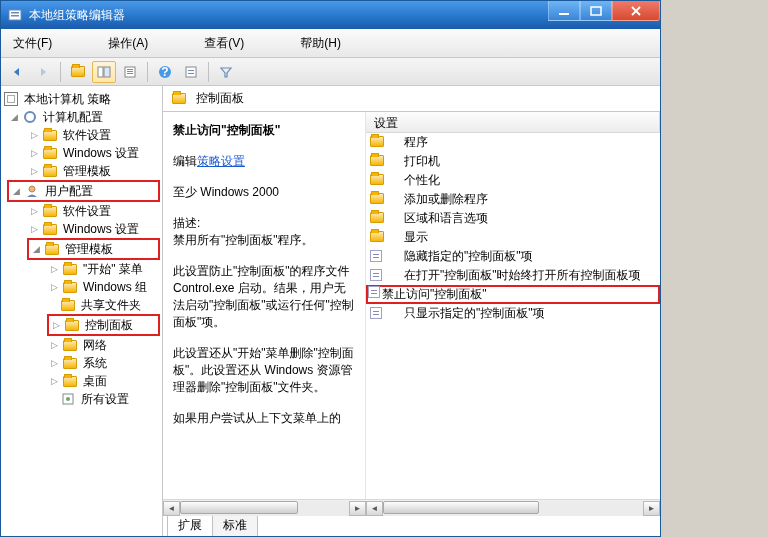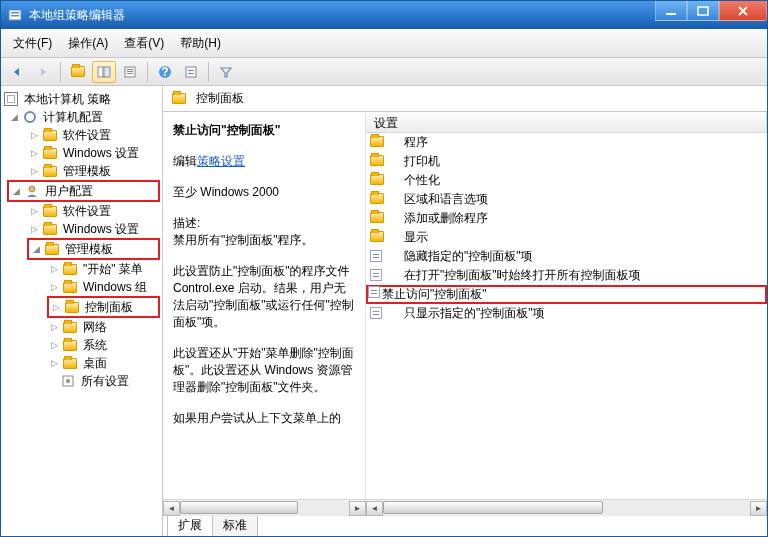--- a/index.html
+++ b/index.html
@@ -1,28 +1,28 @@
 <!DOCTYPE html>
 <html><head>
 <meta charset="utf-8">
 <style>
 * { box-sizing: border-box; margin: 0; padding: 0; font-family: "Microsoft YaHei", "Segoe UI", sans-serif; font-size: 12px; }
 body { background: #d4d0c8; width: 768px; height: 537px; overflow: hidden; }
 
-.window { width: 768px; height: 537px; border: 1px solid #1a5a9a; background: #eab308; display: flex; flex-direction: column; }
+.window { width: 661px; height: 537px; border: 1px solid #1a5a9a; background: #eab308; display: flex; flex-direction: column; }
 
 .titlebar { height: 28px; background: linear-gradient(to bottom, #4a98e8 0%, #2a7ad0 50%, #1a5aaa 100%); display: flex; align-items: center; padding: 0 0 0 6px; color: #fff; }
 .titlebar .icon { width: 16px; height: 16px; margin-right: 6px; display: inline-flex; }
 .titlebar .title { flex: 1; font-size: 12px; }
 .win-btns { display: flex; height: 100%; }
 .win-btn { width: 32px; height: 20px; margin-top: 0; display: flex; align-items: center; justify-content: center; border: 1px solid rgba(255,255,255,0.3); border-top: none; background: linear-gradient(to bottom,#6fb5f5,#3a85d8); color: #fff; }
 .win-btn.close { background: linear-gradient(to bottom,#f07a6a,#d84a30); width: 48px; border-top-right-radius: 0; border-bottom-right-radius: 3px; }
 .win-btn svg { width: 12px; height: 10px; }
 
-.menubar { height: 22px; background: linear-gradient(to bottom,#fbfbfb,#e8e8e8); border-bottom: 1px solid #c8c8c8; display: flex; align-items: center; padding: 14px 4px; }
+.menubar { height: 22px; background: linear-gradient(to bottom,#fbfbfb,#e8e8e8); border-bottom: 1px solid #c8c8c8; display: flex; align-items: center; padding: 14px 4px; gap: 40px; }
 .menubar .menu-item { padding: 2px 8px; cursor: default; }
 
 .toolbar { height: 28px; background: linear-gradient(to bottom,#f6f6f6,#e4e4e4); border-bottom: 1px solid #c8c8c8; display: flex; align-items: center; padding: 0 4px; gap: 2px; }
 .tool-btn { width: 24px; height: 22px; display: flex; align-items: center; justify-content: center; border: 1px solid transparent; border-radius: 2px; }
 .tool-btn.active { background: linear-gradient(to bottom,#fff4d8,#ffe7a8); border: 1px solid #e8b850; }
 .tool-sep { width: 1px; height: 20px; background: #c0c0c0; margin: 0 3px; }
 
 .body-area { flex: 1; display: flex; background: #fff; overflow: hidden; }
 
 .tree-pane { width: 162px; border-right: 1px solid #c8c8c8; overflow: auto; padding: 4px 2px; background: #fff; }
@@ -242,20 +242,26 @@
           </span>
         <span class="tree-label">"开始" 菜单</span>
       </div>
       <div class="tree-node" style="padding-left:46px">
         <span class="expander">▷</span>
         <span class="tree-icon">
             <span class="folder-icon"></span>
           </span>
         <span class="tree-label">Windows 组</span>
       </div>
+      <div class="tree-node" style="padding-left:57px">
+        <span class="tree-icon">
+            <span class="folder-icon"></span>
+          </span>
+        <span class="tree-label">共享文件夹</span>
+      </div>
       <div class="hl-red" style="margin-left:44px">
         <div class="tree-node" style="padding-left:2px">
           <span class="expander">▷</span>
           <span class="tree-icon">
               <span class="folder-icon"></span>
             </span>
           <span class="tree-label">控制面板</span>
         </div>
       </div>
       <div class="tree-node" style="padding-left:46px">
@@ -330,27 +336,27 @@
             <div class="list-item">
                 <span class="item-icon">
                   <span class="folder-icon"></span>
                 </span>
                 <span>个性化</span>
               </div>
             <div class="list-item">
                 <span class="item-icon">
                   <span class="folder-icon"></span>
                 </span>
+                <span>添加或删除程序</span>
+              </div>
+            <div class="list-item">
+                <span class="item-icon">
+                  <span class="folder-icon"></span>
+                </span>
                 <span>区域和语言选项</span>
-              </div>
-            <div class="list-item">
-                <span class="item-icon">
-                  <span class="folder-icon"></span>
-                </span>
-                <span>添加或删除程序</span>
               </div>
             <div class="list-item">
                 <span class="item-icon">
                   <span class="folder-icon"></span>
                 </span>
                 <span>显示</span>
               </div>
             <div class="list-item">
                 <span class="item-icon">
                   <span class="setting-icon"></span>

